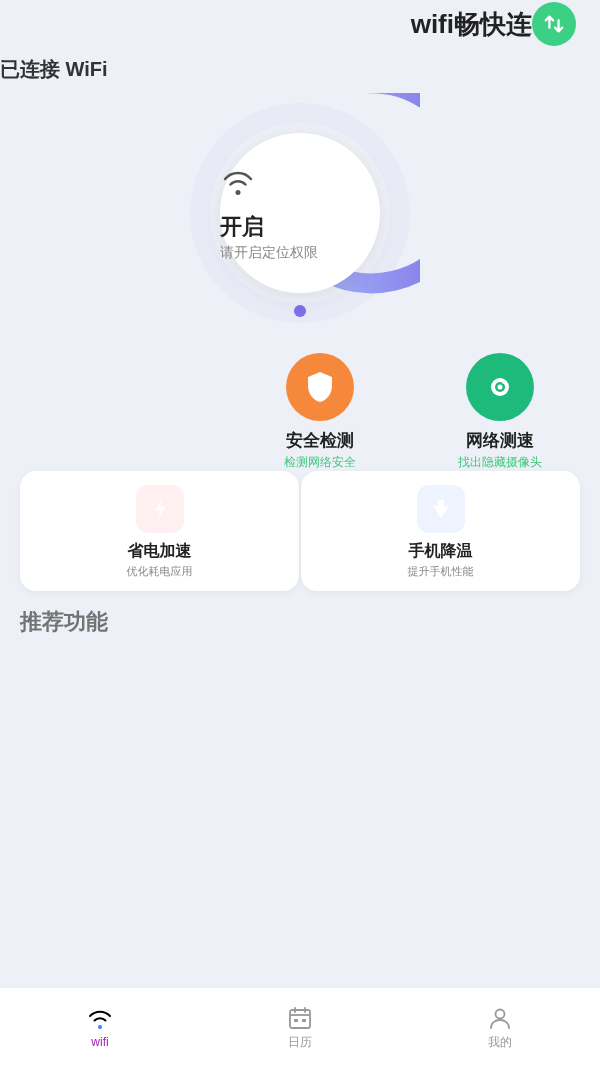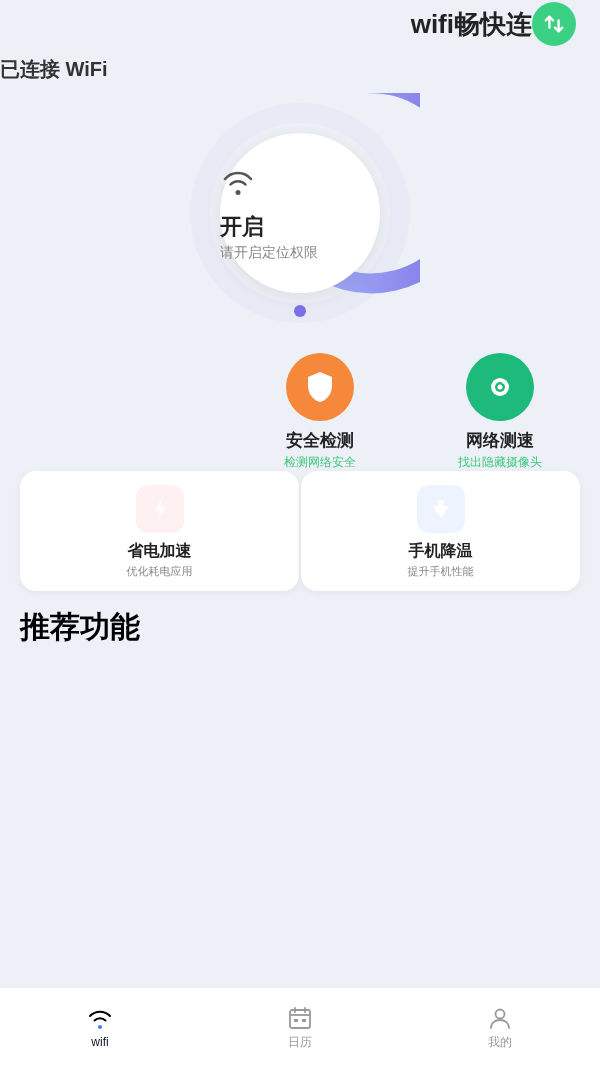--- a/index.html
+++ b/index.html
@@ -179,23 +179,23 @@
     .card-desc {
       font-size: 11px;
       color: #888;
     }
 
     
     .partial-row {
       padding: 0 20px;
     }
     .partial-label {
-      font-size: 30px;
-      font-weight: 600;
-      color: #000000;
+      font-size: 22px;
+      font-weight: 600;
+      color: #737373;
     }
 
     
     .bottom-nav {
       position: absolute;
       bottom: 0;
       left: 0;
       width: 600px;
       height: 80px;
       background: white;
@@ -211,21 +211,21 @@
       cursor: pointer;
       gap: 3px;
     }
     .nav-item svg {
       width: 26px;
       height: 26px;
     }
     .nav-label {
       font-size: 12px;
     }
-    .nav-item.active .nav-label { color: #0f172a; }
+    .nav-item.active .nav-label { color: #a21caf; }
     .nav-item.active svg { fill: #3d7bff; }
     .nav-item:not(.active) .nav-label { color: #999; }
     .nav-item:not(.active) svg { fill: #999; }
   </style>
 </head>
 <body>
 
 <div class="header">
   <span class="header-title">wifi畅快连</span>
   <div class="header-btn">

